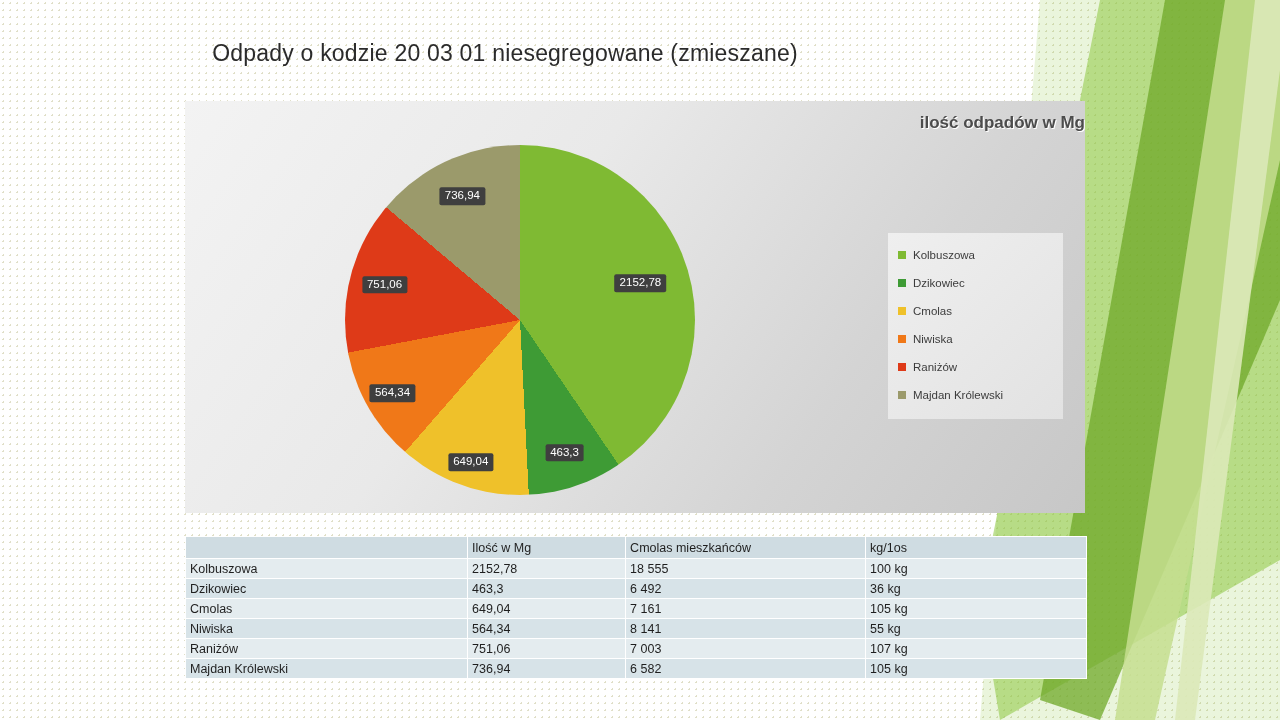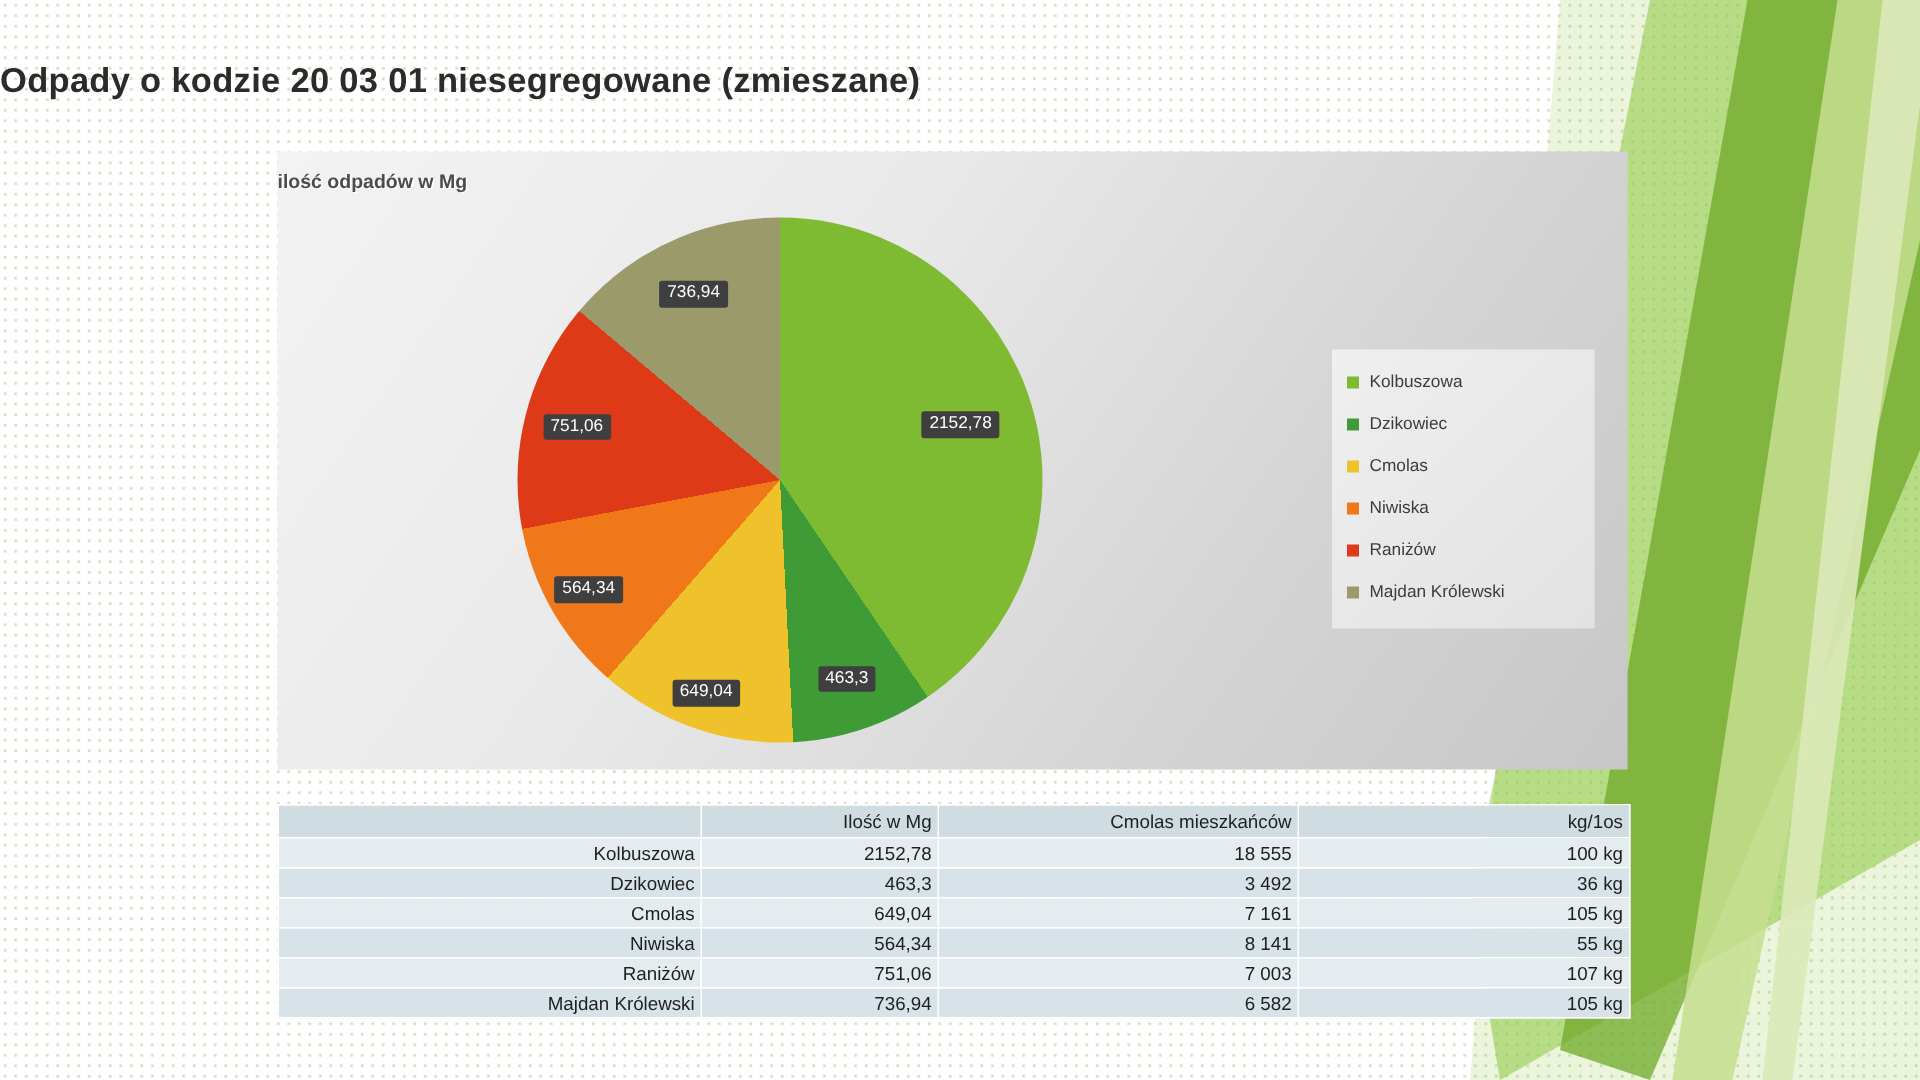--- a/index.html
+++ b/index.html
@@ -29,42 +29,42 @@
     right: 0;
     width: 300px;
     height: 720px;
     overflow: hidden;
   }
   .title {
     position: absolute;
     top: 40px;
     left: 0;
     width: 1010px;
-    text-align: left;
+    text-align: center;
     font-size: 23px;
-    font-weight: bold;
+    font-weight: normal;
     color: #2b2b2b;
     letter-spacing: 0.2px;
   }
   
   .chart-panel {
     position: absolute;
     left: 185px;
     top: 101px;
     width: 900px;
     height: 412px;
     background: linear-gradient(125deg, #f3f3f3 0%, #e9e9e9 38%, #d4d4d4 72%, #c7c7c7 100%);
   }
   .chart-title {
     position: absolute;
     top: 12px;
     left: 0;
     width: 100%;
-    text-align: left;
-    font-size: 13px;
+    text-align: right;
+    font-size: 17px;
     font-weight: bold;
     color: #4c4c4c;
     text-shadow: 1px 1px 0 #ffffff;
   }
   .pie-wrap {
     position: absolute;
     left: 160px;
     top: 44px;
     width: 350px;
     height: 350px;
@@ -115,21 +115,21 @@
     position: absolute;
     left: 185px;
     top: 536px;
     width: 902px;
     border-collapse: collapse;
     font-size: 12.5px;
     color: #1f1f1f;
   }
   table.data-table td, table.data-table th {
     border: 1px solid #ffffff;
-    text-align: right;
+    text-align: left;
     height: 19px;
     padding: 0 4px;
     font-weight: normal;
   }
   table.data-table thead td {
     background: #cfdce2;
     height: 21px;
   }
   table.data-table tbody tr:nth-child(odd) td {
     background: #e4ecef;
@@ -214,21 +214,21 @@
   <tbody id="table-body">
       <tr>
         <td class="col-name">Kolbuszowa</td>
         <td class="col-mg">2152,78</td>
         <td class="col-pop">18 555</td>
         <td class="col-kg">100 kg</td>
       </tr>
       <tr>
         <td class="col-name">Dzikowiec</td>
         <td class="col-mg">463,3</td>
-        <td class="col-pop">3 492</td>
+        <td class="col-pop">6 492</td>
         <td class="col-kg">36 kg</td>
       </tr>
       <tr>
         <td class="col-name">Cmolas</td>
         <td class="col-mg">649,04</td>
         <td class="col-pop">7 161</td>
         <td class="col-kg">105 kg</td>
       </tr>
       <tr>
         <td class="col-name">Niwiska</td>

